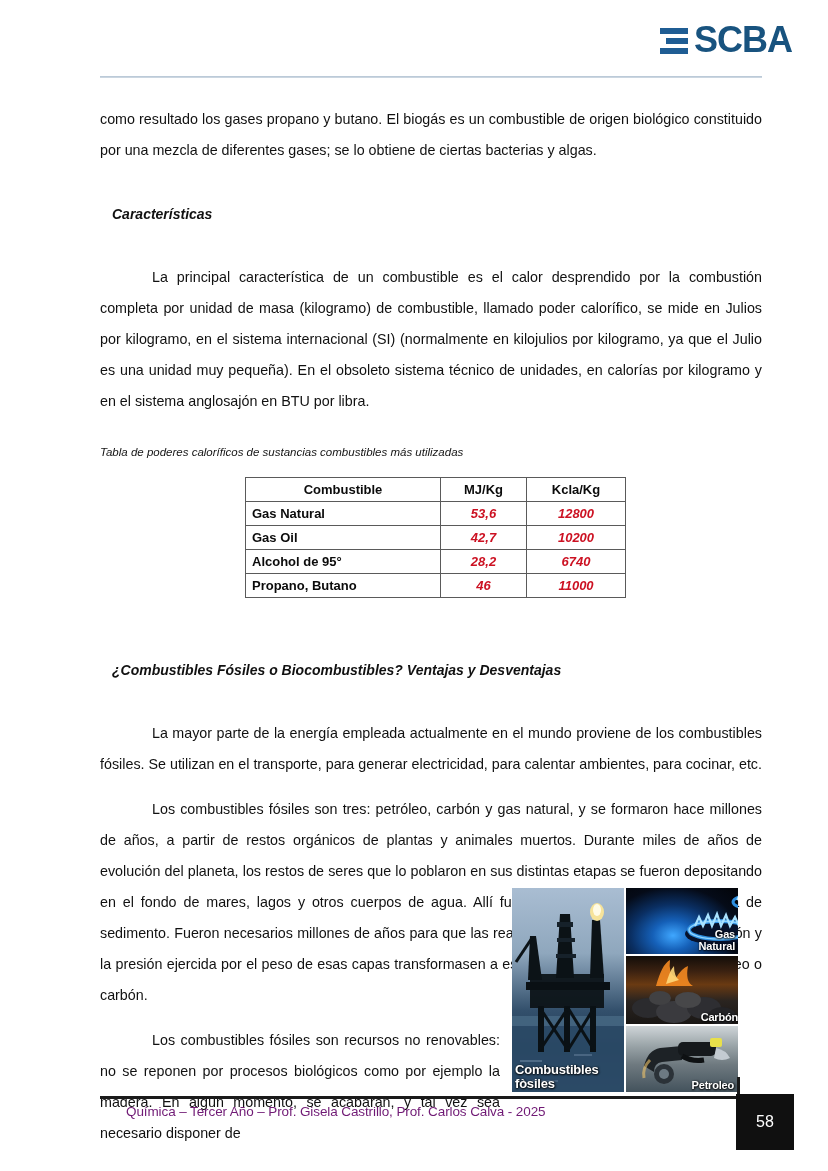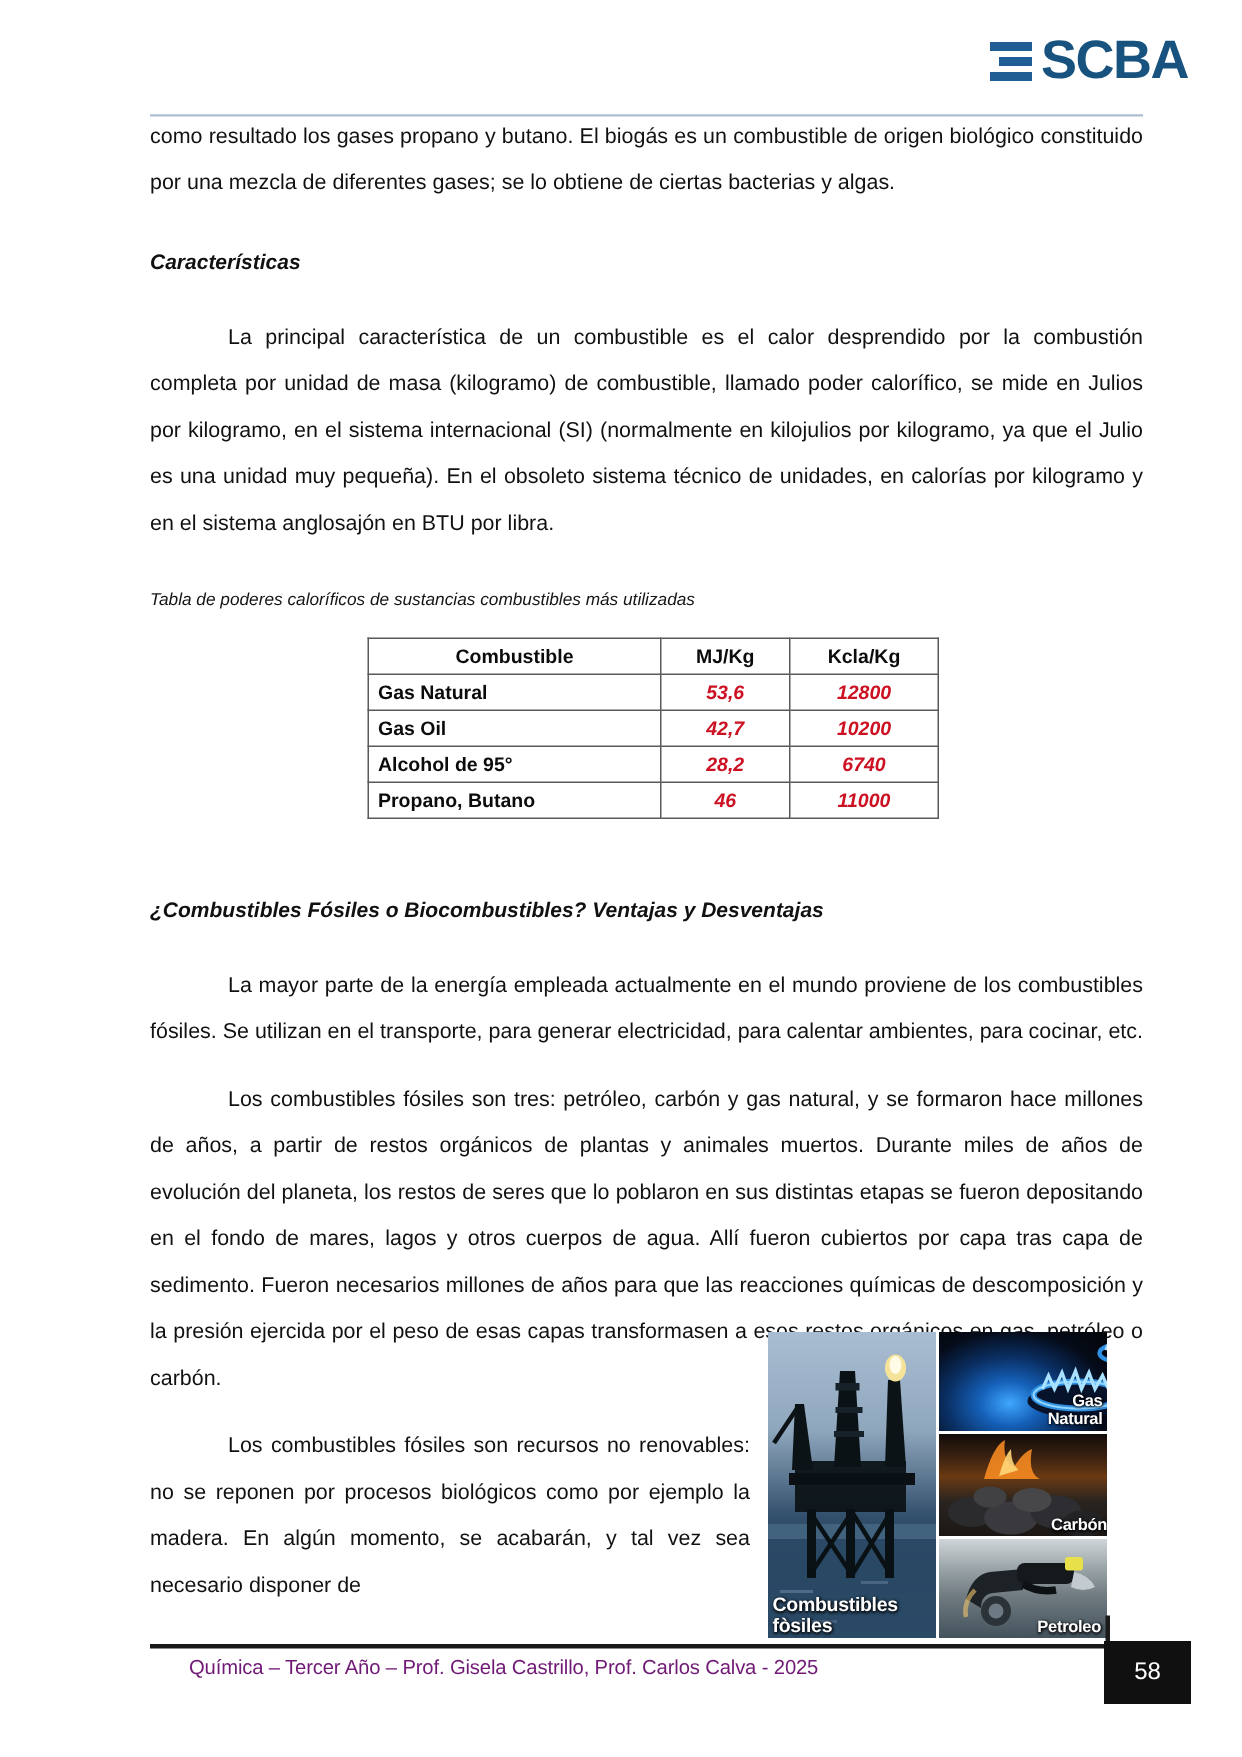--- a/index.html
+++ b/index.html
@@ -63,38 +63,38 @@
     right: 66px;
     top: 76px;
     height: 2px;
     background: linear-gradient(to bottom, #c9d6e3 0%, #aebecd 50%, #e8eef4 100%);
   }
 
   
   .content {
     position: absolute;
     left: 100px;
-    top: 76px;
+    top: 104px;
     width: 662px;
   }
   p.body-text {
     margin: 0 0 0 0;
     font-size: 14.3px;
     line-height: 31px;
     text-align: justify;
     text-justify: inter-word;
     color: #111111;
   }
   p.body-text.indent { text-indent: 52px; }
   .spacer-sm { height: 14px; }
   .spacer-md { height: 26px; }
   .spacer-lg { height: 34px; }
 
   h3.sub-heading {
-    margin: 0;
+    margin: 12px;
     font-size: 14px;
     font-weight: bold;
     font-style: italic;
     color: #111111;
     line-height: 20px;
   }
   .table-caption {
     margin: 0;
     font-size: 11.5px;
     font-style: italic;
@@ -225,21 +225,21 @@
     top: 1104px;
     font-size: 13.5px;
     color: #701a75;
     letter-spacing: -0.1px;
   }
   .page-number-box {
     position: absolute;
     left: 736px;
     top: 1094px;
     width: 58px;
-    height: 42px;
+    height: 56px;
     background: #101010;
     color: #ffffff;
     display: flex;
     align-items: center;
     justify-content: center;
     font-size: 16px;
   }
   .corner-tick {
     position: absolute;
     left: 737px;

